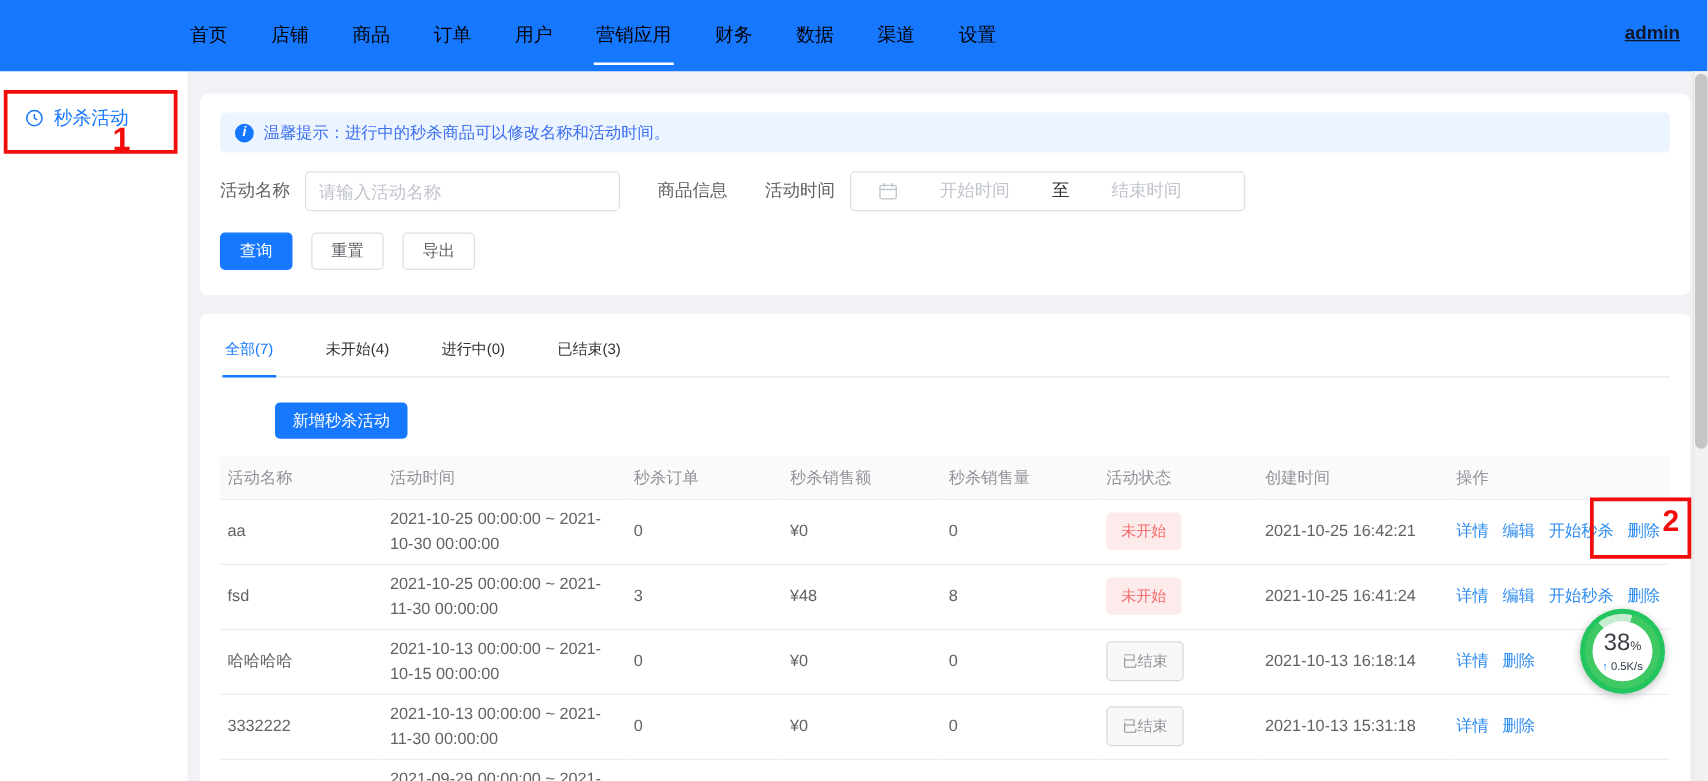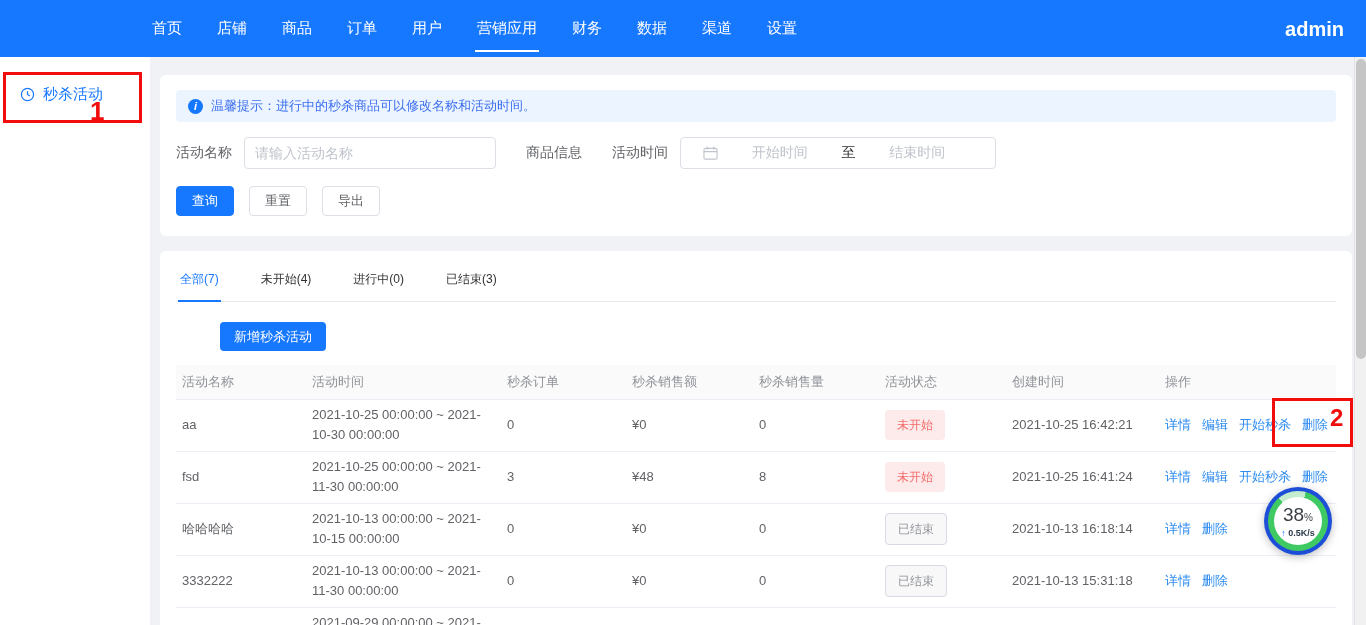--- a/index.html
+++ b/index.html
@@ -2,26 +2,26 @@
 <html><head>
 <meta charset="utf-8">
 <style>
   * { margin:0; padding:0; box-sizing:border-box; }
   html,body { width:1366px; height:625px; overflow:hidden;
     font-family:"Liberation Sans","DejaVu Sans",sans-serif; background:#f0f2f5; }
 
   
   .topnav { position:relative; height:57px; background:#1677ff; display:flex;
     align-items:center; padding-left:150px; }
-  .topnav .nav-item { position:relative; color:#ffffff; font-size:15px;
+  .topnav .nav-item { position:relative; color:#000000; font-size:15px;
     margin-right:31px; cursor:pointer; padding:6px 2px; white-space:nowrap; }
   .topnav .nav-item.active::after { content:""; position:absolute; left:0; right:0;
     bottom:-8px; height:2px; background:#fff; }
-  .topnav .nav-user { position:absolute; right:22px; top:18px; color:#ffffff;
-    font-size:20px; font-weight:bold; }
+  .topnav .nav-user { position:absolute; right:22px; top:18px; color:#0f172a;
+    font-size:15px; font-weight:bold;text-decoration:underline; }
 
   
   .layout { display:flex; height:568px; }
   .sidebar { width:150px; background:#fff; flex:0 0 150px; padding-top:18px; }
   .side-item { display:flex; align-items:center; gap:8px; padding:10px 0 10px 20px;
     color:#1677ff; font-size:15px; cursor:pointer; }
   .side-item .clock { width:15px; height:15px; }
   .main { flex:1; padding:18px 14px 0 10px; position:relative; }
 
   .card { background:#fff; border-radius:6px; }
@@ -88,30 +88,30 @@
     z-index:40; pointer-events:none; }
   .box1 { left:3px; top:72px; width:139px; height:51px; }
   .box2 { left:1272px; top:398px; width:81px; height:49px; }
   .anno-num { position:absolute; color:#f20d0d; font-weight:bold; z-index:41;
     pointer-events:none; }
   .num1 { left:90px; top:96px; font-size:26px; }
   .num2 { left:1330px; top:404px; font-size:24px; }
 
   
   .speed-widget { position:absolute; left:1264px; top:487px; width:68px; height:68px;
-    background:#1d4ed8; border-radius:50%; box-shadow:0 2px 8px rgba(0,0,0,.25);
+    background:#22c55e; border-radius:50%; box-shadow:0 2px 8px rgba(0,0,0,.25);
     display:flex; align-items:center; justify-content:center; z-index:30; }
   .speed-ring { width:60px; height:60px; border-radius:50%;
     background:conic-gradient(from 15deg,#3ec963 0 305deg,#c4eccf 305deg 360deg);
     display:flex; align-items:center; justify-content:center; }
   .speed-inner { width:48px; height:48px; border-radius:50%; background:#fff;
     display:flex; flex-direction:column; align-items:center; justify-content:center; }
   .speed-pct { font-size:19px; color:#3a3f45; line-height:19px; }
   .speed-pct .u { font-size:10px; }
-  .speed-rate { font-size:9px; font-weight:bold; color:#2b3a4a; margin-top:1px; }
+  .speed-rate { font-size:9px; font-weight:normal; color:#2b3a4a; margin-top:1px; }
   .speed-rate .arr { color:#1677ff; }
 
   
   .scrollbar { position:absolute; right:0; top:57px; width:12px; height:568px;
     background:#f1f1f1; border-left:1px solid #e3e3e3; z-index:50; }
   .scroll-thumb { position:absolute; top:2px; left:1px; width:10px; height:300px;
     background:#c5c5c5; border-radius:5px; }
 </style>
 </head>
 <body>

